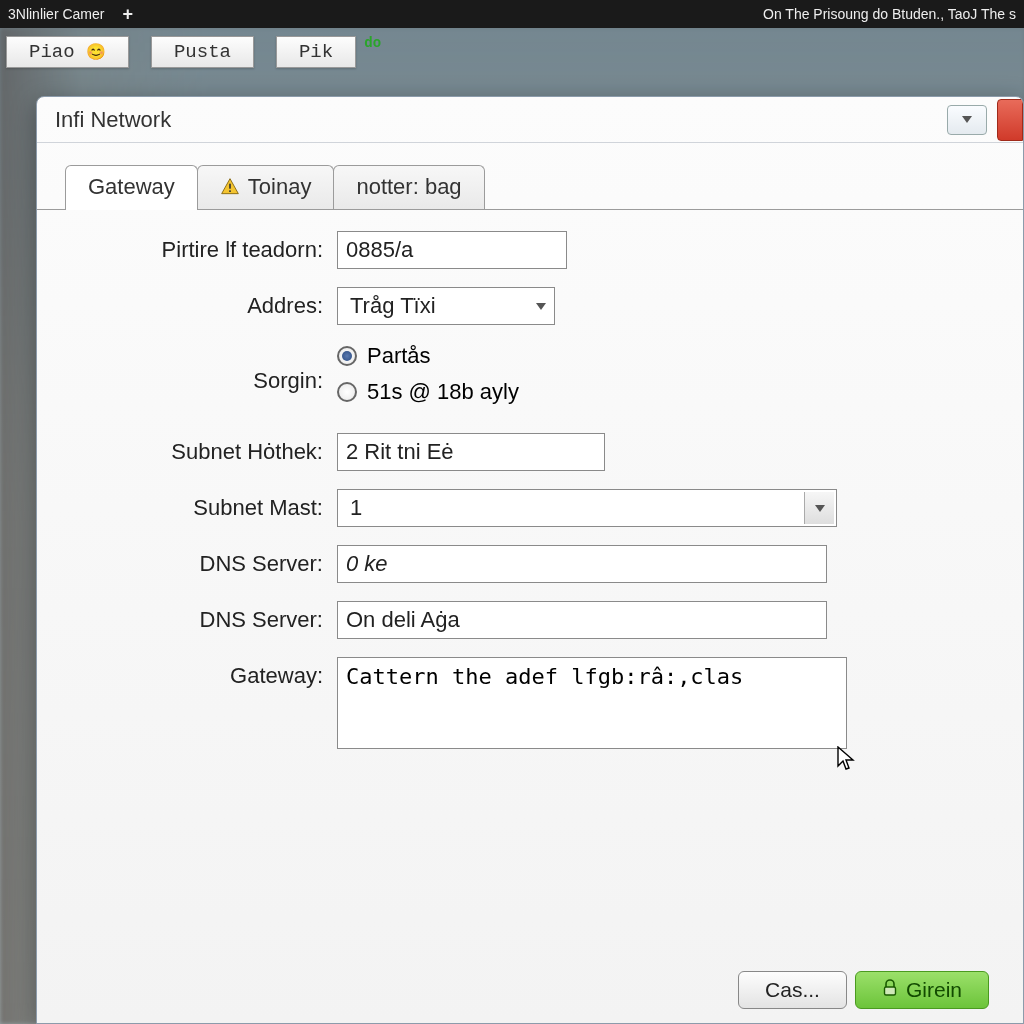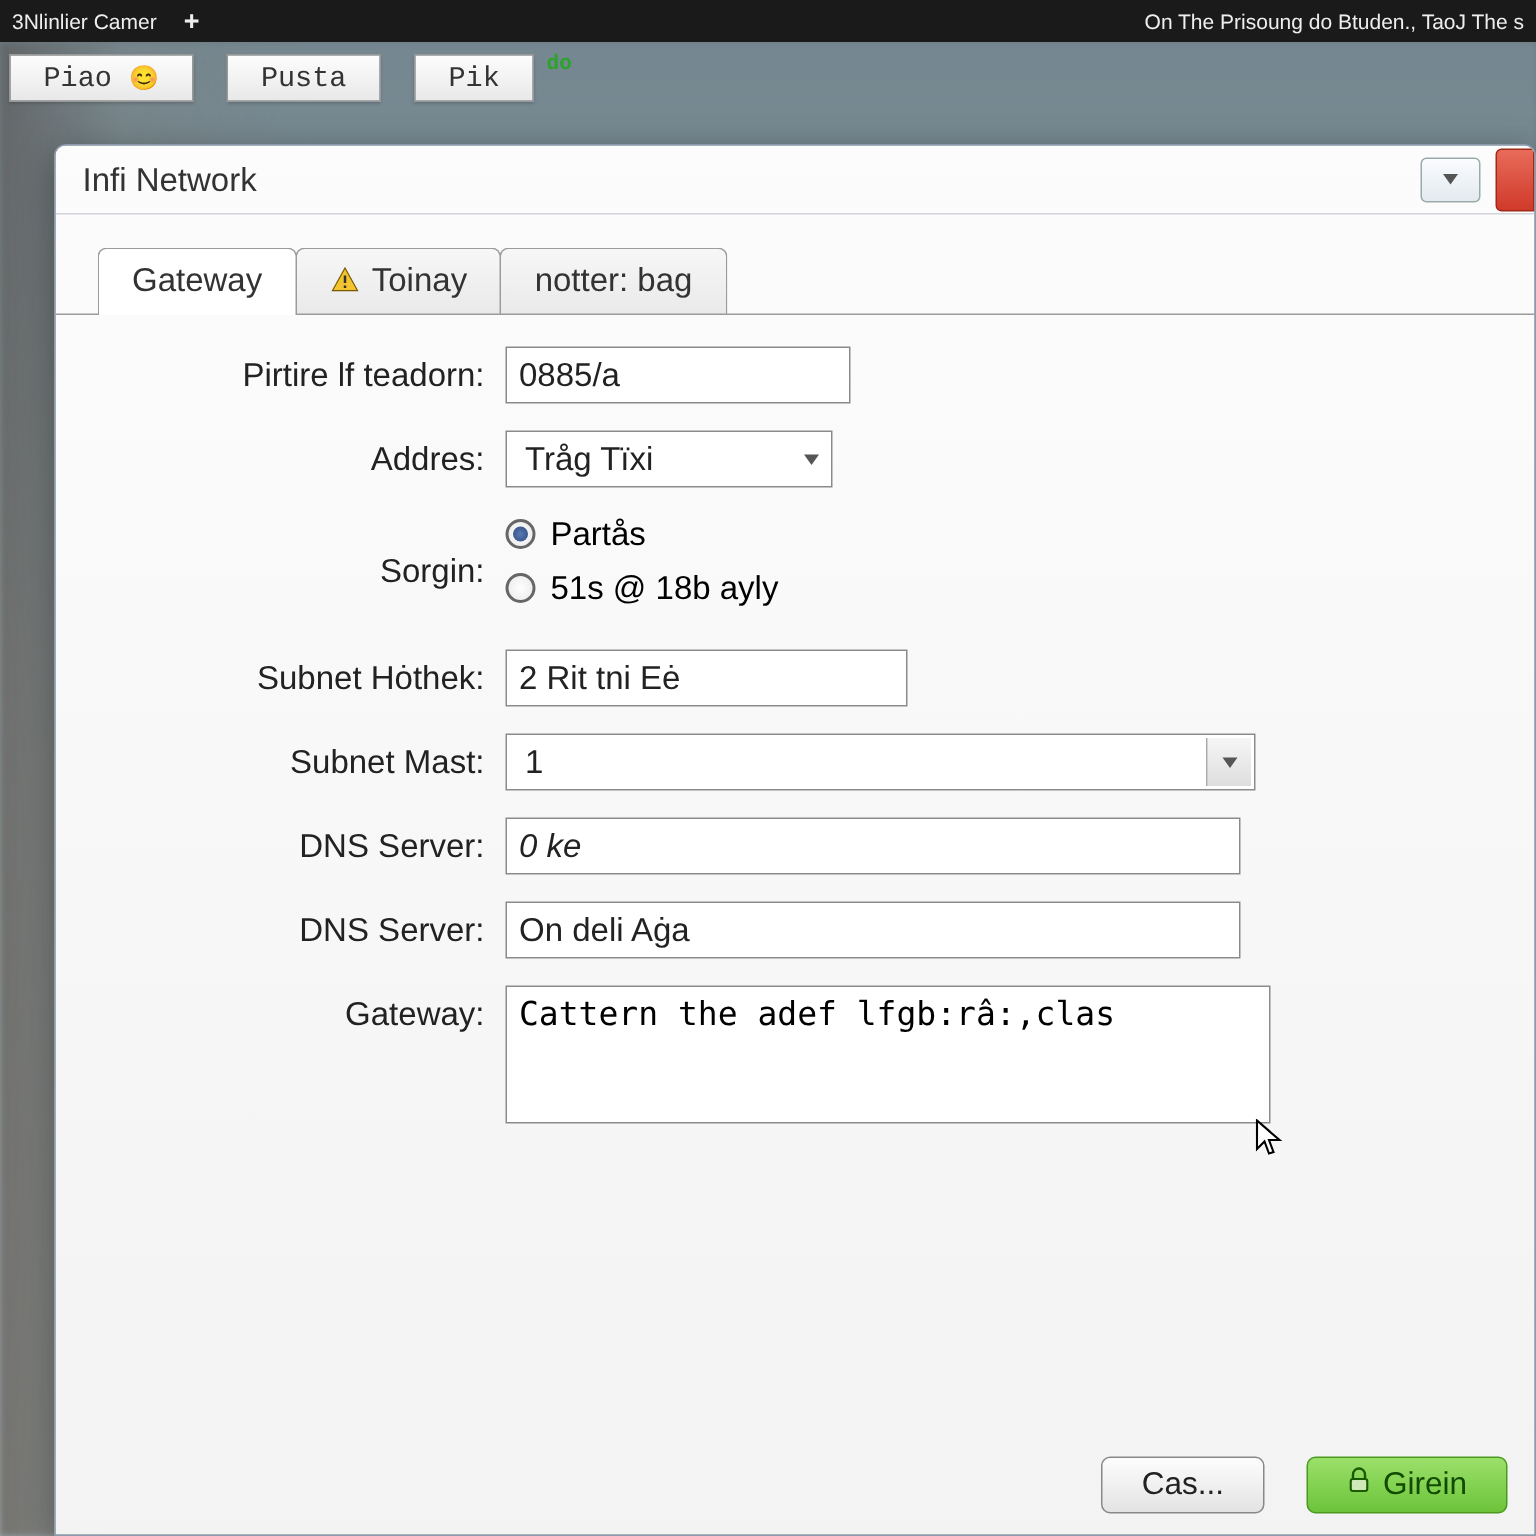--- a/index.html
+++ b/index.html
@@ -42,21 +42,21 @@
 input[type=text], .select, .combo { font-size: 22px; padding: 4px 8px; border: 1px solid #8a8a8a; background: #fff; color: #222; height: 38px; }
 .select, .combo { position: relative; display: flex; align-items: center; }
 .combo { width: 500px; }
 .combo .arrow, .select .arrow { position: absolute; right: 2px; top: 2px; bottom: 2px; width: 30px; background: linear-gradient(#f6f6f6,#dedede); border-left: 1px solid #aaa; display: flex; align-items: center; justify-content: center; }
 .radio-row { display: flex; align-items: center; gap: 10px; font-size: 22px; margin-bottom: 10px; }
 .radio { width: 20px; height: 20px; border: 2px solid #666; border-radius: 50%; display: inline-flex; align-items: center; justify-content: center; background: radial-gradient(#fff,#e8e8e8); }
 .radio.checked::after { content: ""; width: 10px; height: 10px; background: radial-gradient(#5a7ab0,#2a4a80); border-radius: 50%; }
 textarea.big { font-size: 22px; padding: 6px 8px; border: 1px solid #8a8a8a; background: #fff; width: 510px; height: 92px; resize: none; }
 
 
-.btnrow { position: absolute; right: 18px; bottom: 14px; display: flex; gap: 28px; }
+.btnrow { position: absolute; right: 34px; bottom: 14px; display: flex; gap: 8px; }
 .btn { font-size: 21px; padding: 6px 26px; border-radius: 6px; border: 1px solid #888; background: linear-gradient(#fdfdfd,#e3e3e3); cursor: pointer; color: #222; }
 .btn.green { background: linear-gradient(#9be06a,#6cc43a); border: 1px solid #4a9a20; color: #124a00; display: flex; align-items: center; gap: 8px; text-align: right; }
 
 
 .cursor { position: absolute; left: 836px; top: 746px; pointer-events: none; }
 .cursor svg { width: 22px; height: 28px; }
 
 
 .bgblur { position: absolute; inset: 28px 0 0 0; background:
   linear-gradient(90deg, rgba(80,70,65,0.5) 0%, rgba(120,125,120,0.25) 8%, rgba(170,180,180,0) 20%),

